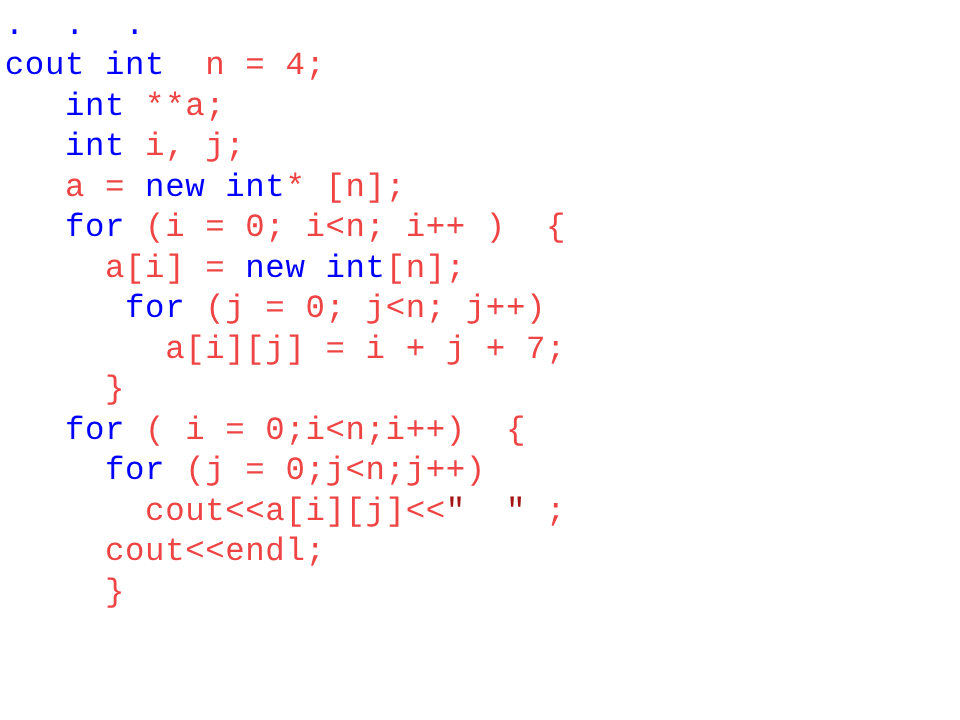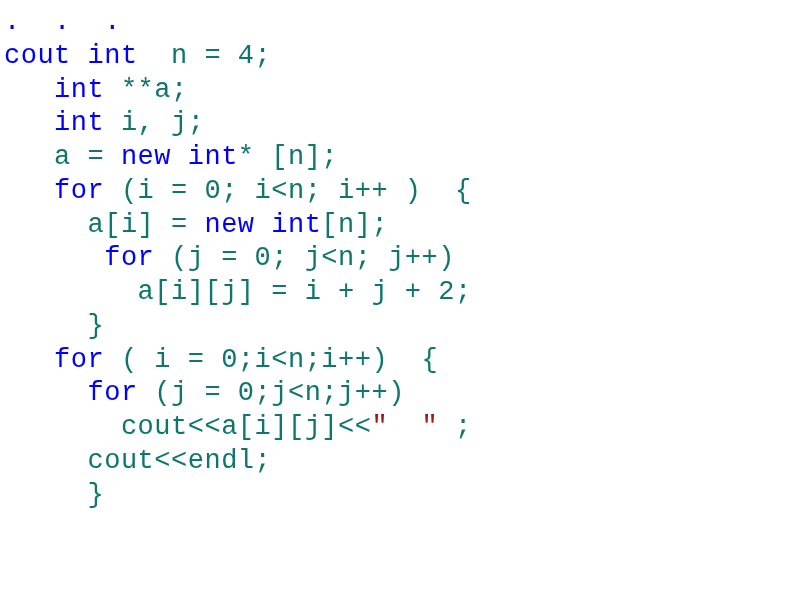--- a/index.html
+++ b/index.html
@@ -13,33 +13,33 @@
   .code-area {
     font-family: "Courier New", Courier, monospace;
     font-size: 27px;
     line-height: 1.25;
     white-space: pre;
     padding: 6px 0 0 4px;
     letter-spacing: 0.5px;
     color: #000000;
   }
   .kw { color: #0000ff; }   
-  .pl { color: #0f766e; }   
+  .pl { color: #ef4444; }   
   .str { color: #a31515; }  
 </style>
 </head>
 <body>
 
 <div class="code-area"><span class="kw">.  .  .</span>
 <span class="kw">cout int</span><span class="pl">  n = 4;</span>
 <span class="kw">   int</span><span class="pl"> **a;</span>
 <span class="kw">   int</span><span class="pl"> i, j;</span>
 <span class="pl">   a = </span><span class="kw">new int</span><span class="pl">* [n];</span>
 <span class="kw">   for</span><span class="pl"> (i = 0; i&lt;n; i++ )  {</span>
 <span class="pl">     a[i] = </span><span class="kw">new int</span><span class="pl">[n];</span>
 <span class="kw">      for</span><span class="pl"> (j = 0; j&lt;n; j++)</span>
-<span class="pl">        a[i][j] = i + j + 2;</span>
+<span class="pl">        a[i][j] = i + j + 7;</span>
 <span class="pl">     }</span>
 <span class="kw">   for</span><span class="pl"> ( i = 0;i&lt;n;i++)  {</span>
 <span class="kw">     for</span><span class="pl"> (j = 0;j&lt;n;j++)</span>
 <span class="pl">       cout&lt;&lt;a[i][j]&lt;&lt;</span><span class="str">"  "</span><span class="pl"> ;</span>
 <span class="pl">     cout&lt;&lt;endl;</span>
 <span class="pl">     }</span></div>
 
 </body></html>

